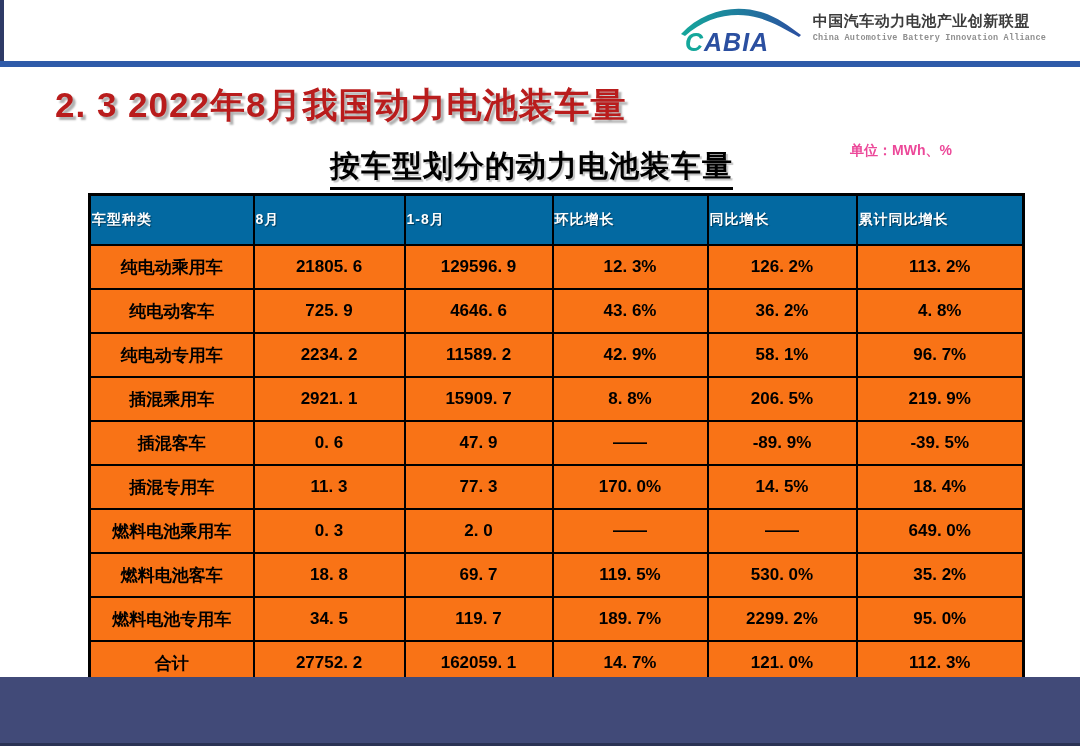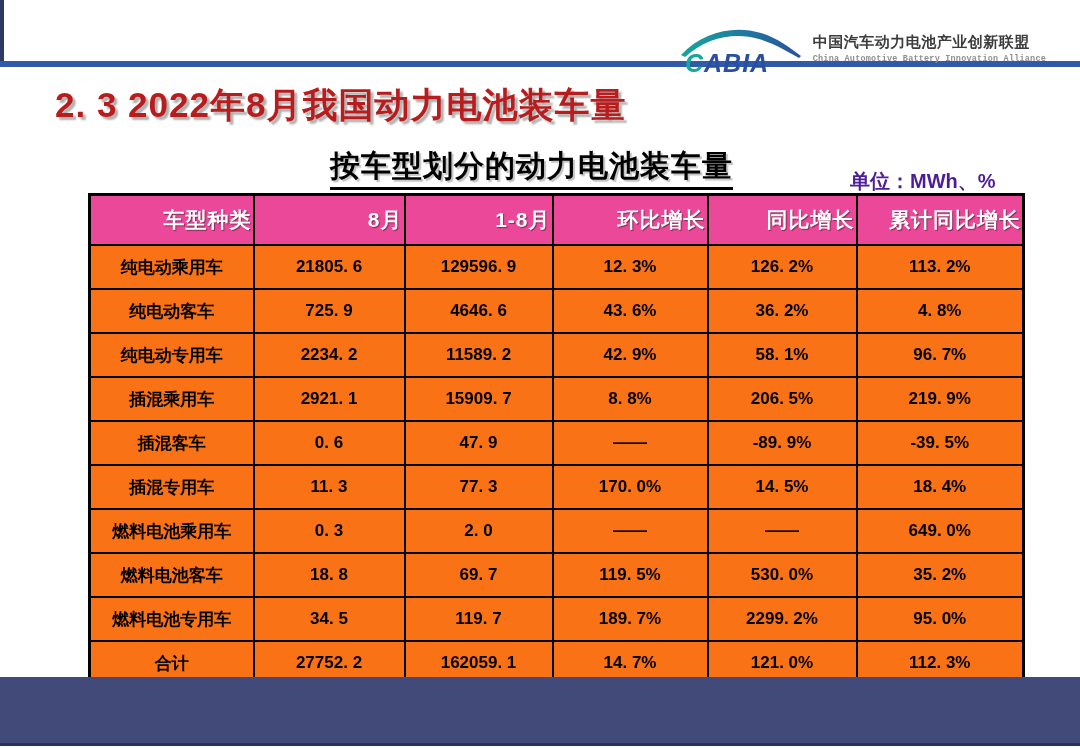--- a/index.html
+++ b/index.html
@@ -8,53 +8,53 @@
     width:1080px;height:748px;
     background:#ffffff;
     font-family:"Liberation Sans","DejaVu Sans",sans-serif;
     overflow:hidden;
     margin:0 auto;
   }
   
   .left-stripe{position:absolute;left:0;top:0;width:4px;height:63px;background:#2e3a66;}
   .top-line{position:absolute;left:0;top:61px;width:1080px;height:6px;background:#2f5ba9;}
   
-  .logo-block{position:absolute;top:23px;right:34px;display:flex;align-items:center;gap:8px;}
+  .logo-block{position:absolute;top:2px;right:34px;display:flex;align-items:center;gap:8px;}
   .logo-mark{width:128px;height:54px;}
   .org-names{display:flex;flex-direction:column;line-height:1.25;font-family:Liberation Mono, monospace;}
   .org-cn{font-size:15px;font-weight:bold;color:#3c3c3c;letter-spacing:0.5px;}
   .org-en{font-size:8.5px;font-weight:bold;color:#8f8f8f;letter-spacing:0.2px;}
   
   .page-title{
     position:absolute;left:55px;top:82px;
     font-size:35px;font-weight:bold;color:#b91c1c;
     letter-spacing:1px;white-space:nowrap;
     text-shadow:3px 3px 2px #b0b0b0;
   }
   .table-title{
     position:absolute;left:330px;top:146px;
     font-size:30px;font-weight:bold;color:#000;
     letter-spacing:1px;white-space:nowrap;
     border-bottom:3px solid #000;padding-bottom:0;
     text-shadow:2px 2px 1px #c4c4c4;
   }
   .unit-label{
-    position:absolute;left:850px;top:168px;
-    font-size:20px;font-weight:bold;color:#4c1d95;white-space:nowrap;
+    position:absolute;left:850px;top:142px;
+    font-size:14px;font-weight:bold;color:#ec4899;white-space:nowrap;
   }
   
   table.data-table{
     position:absolute;left:88px;top:193px;
     width:934px;border-collapse:collapse;table-layout:fixed;
     border:3px solid #000;
   }
   .data-table th{
-    background:#ec4899;color:#ffffff;
-    font-size:21px;font-weight:bold;
-    height:46px;text-align:right;vertical-align:middle;
+    background:#0369a1;color:#ffffff;
+    font-size:14px;font-weight:bold;
+    height:46px;text-align:left;vertical-align:middle;
     border:2px solid #000;
     text-shadow:1px 1px 1px rgba(0,0,0,0.45);
     letter-spacing:1px;
   }
   .data-table td{
     background:#f97316;color:#000;
     font-size:17px;font-weight:bold;
     height:40px;text-align:center;vertical-align:middle;
     border:2px solid #000;
     white-space:nowrap;

